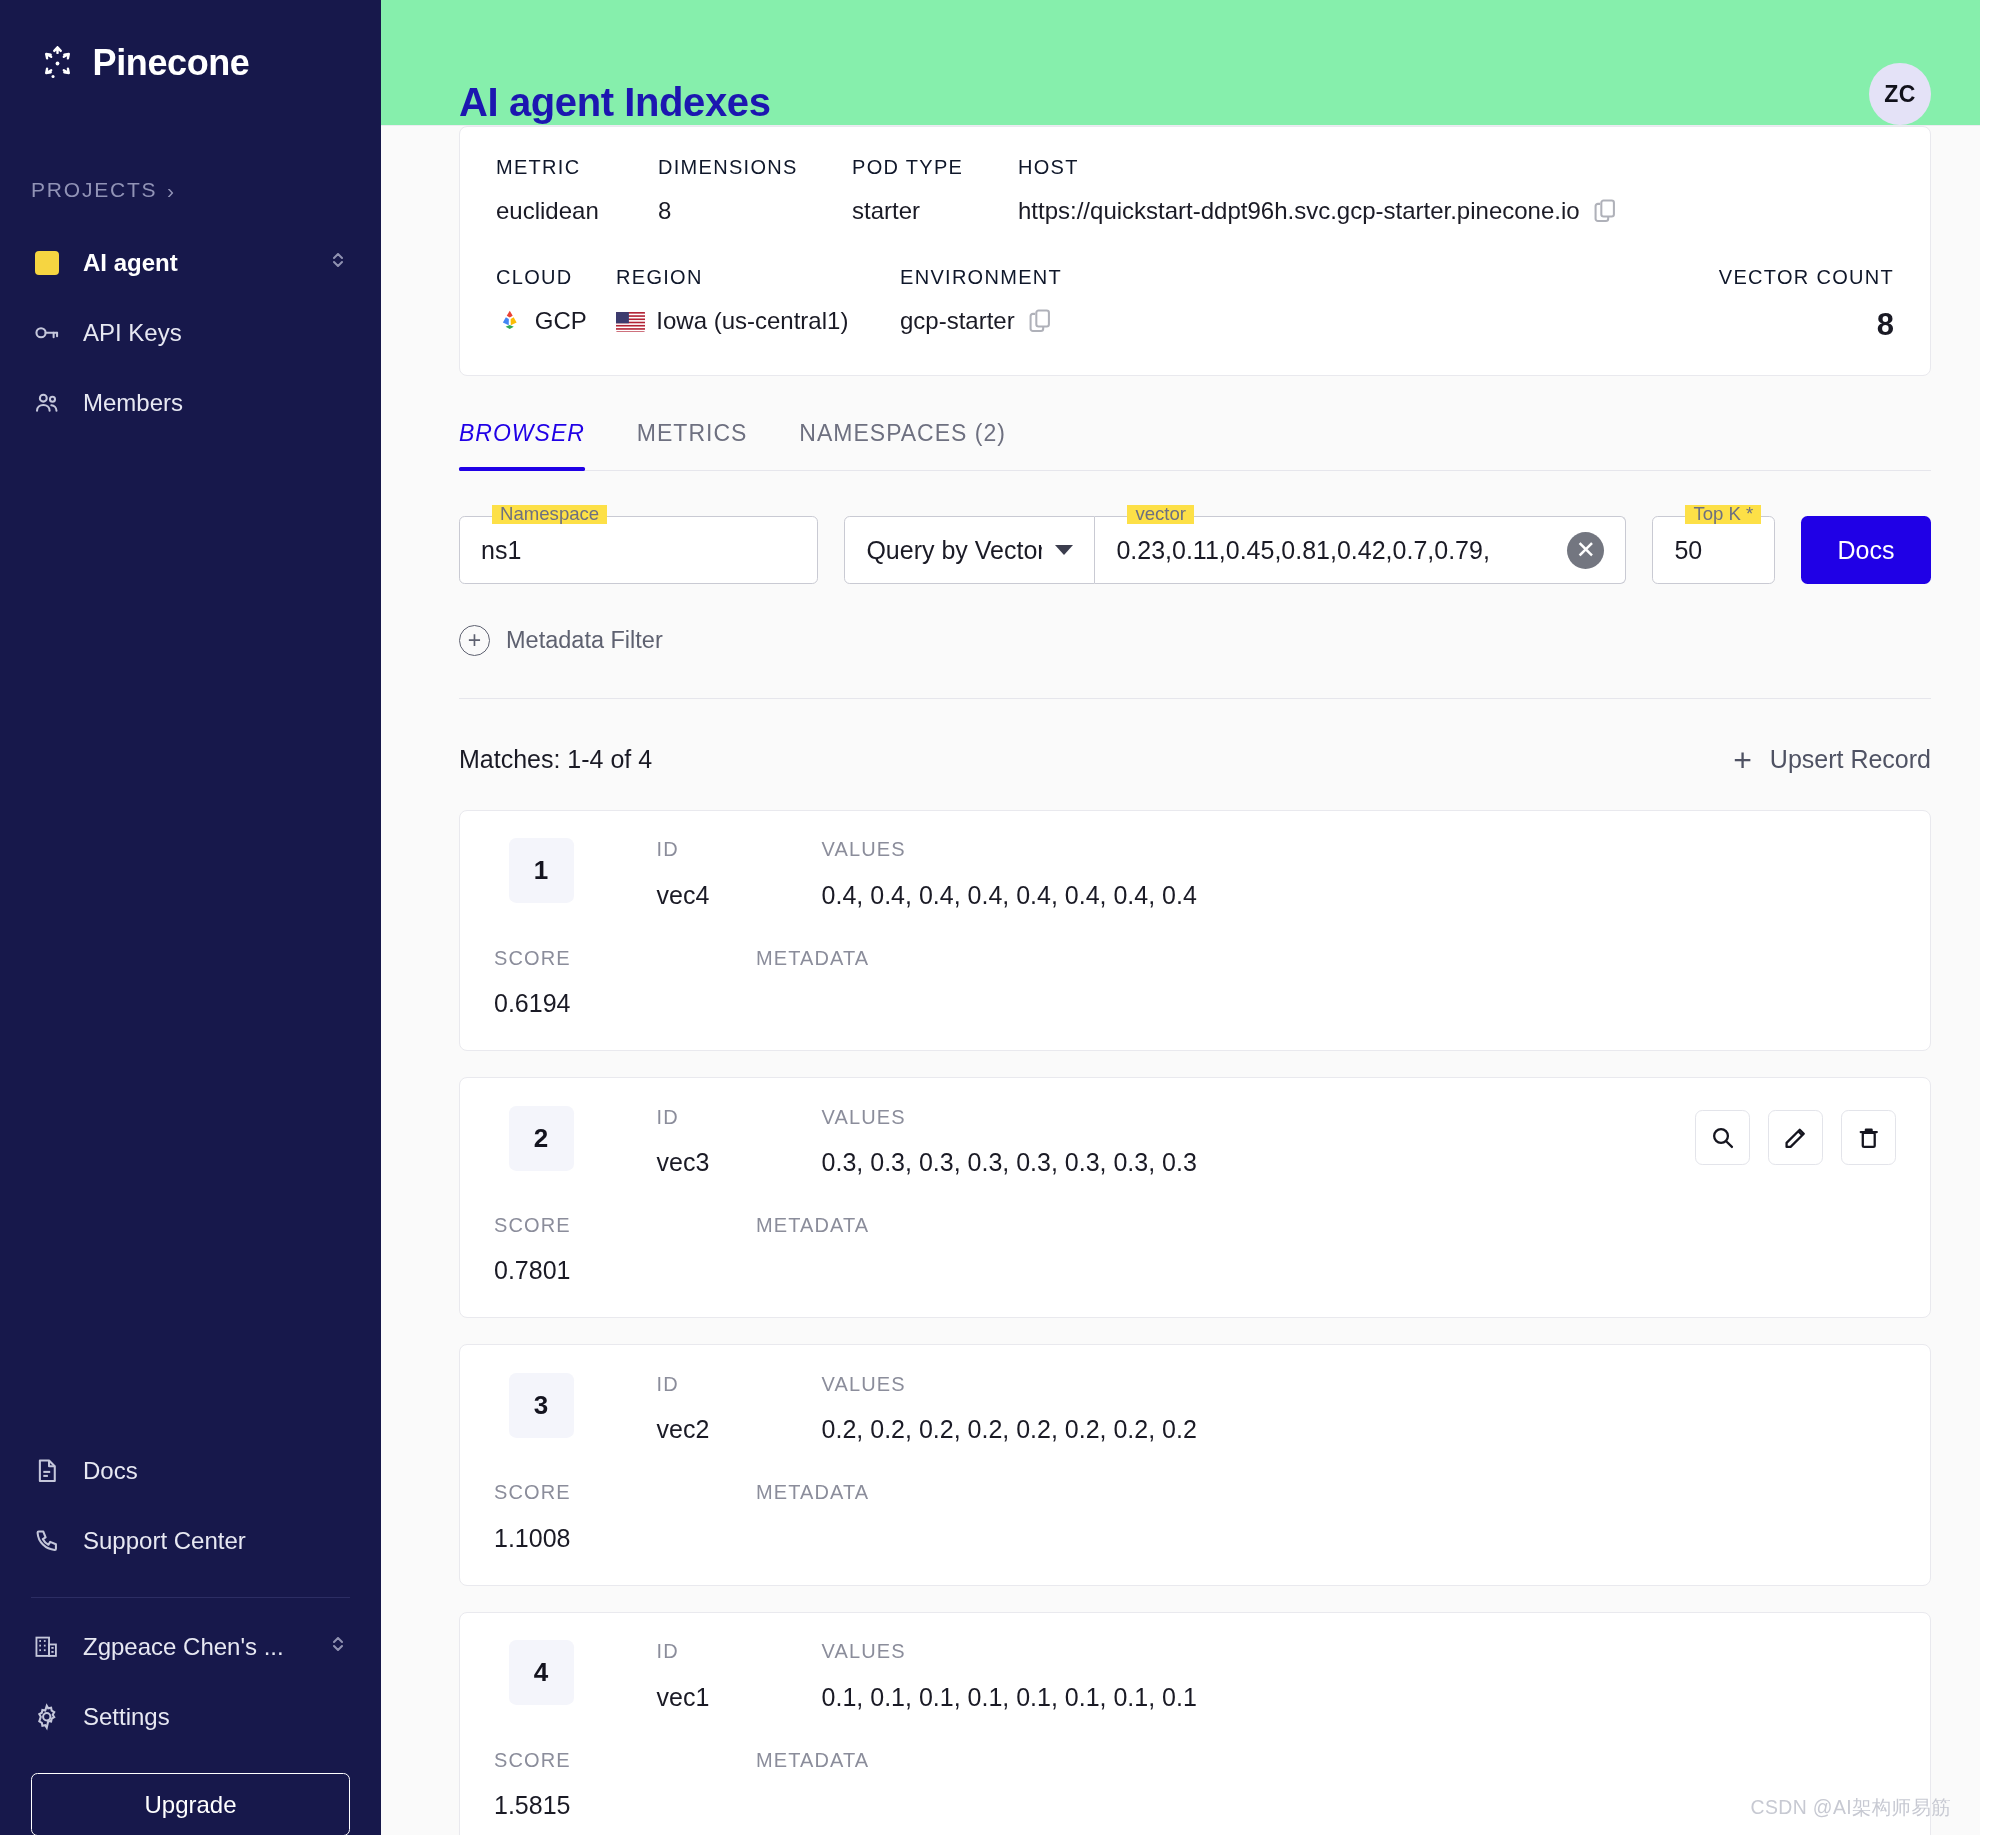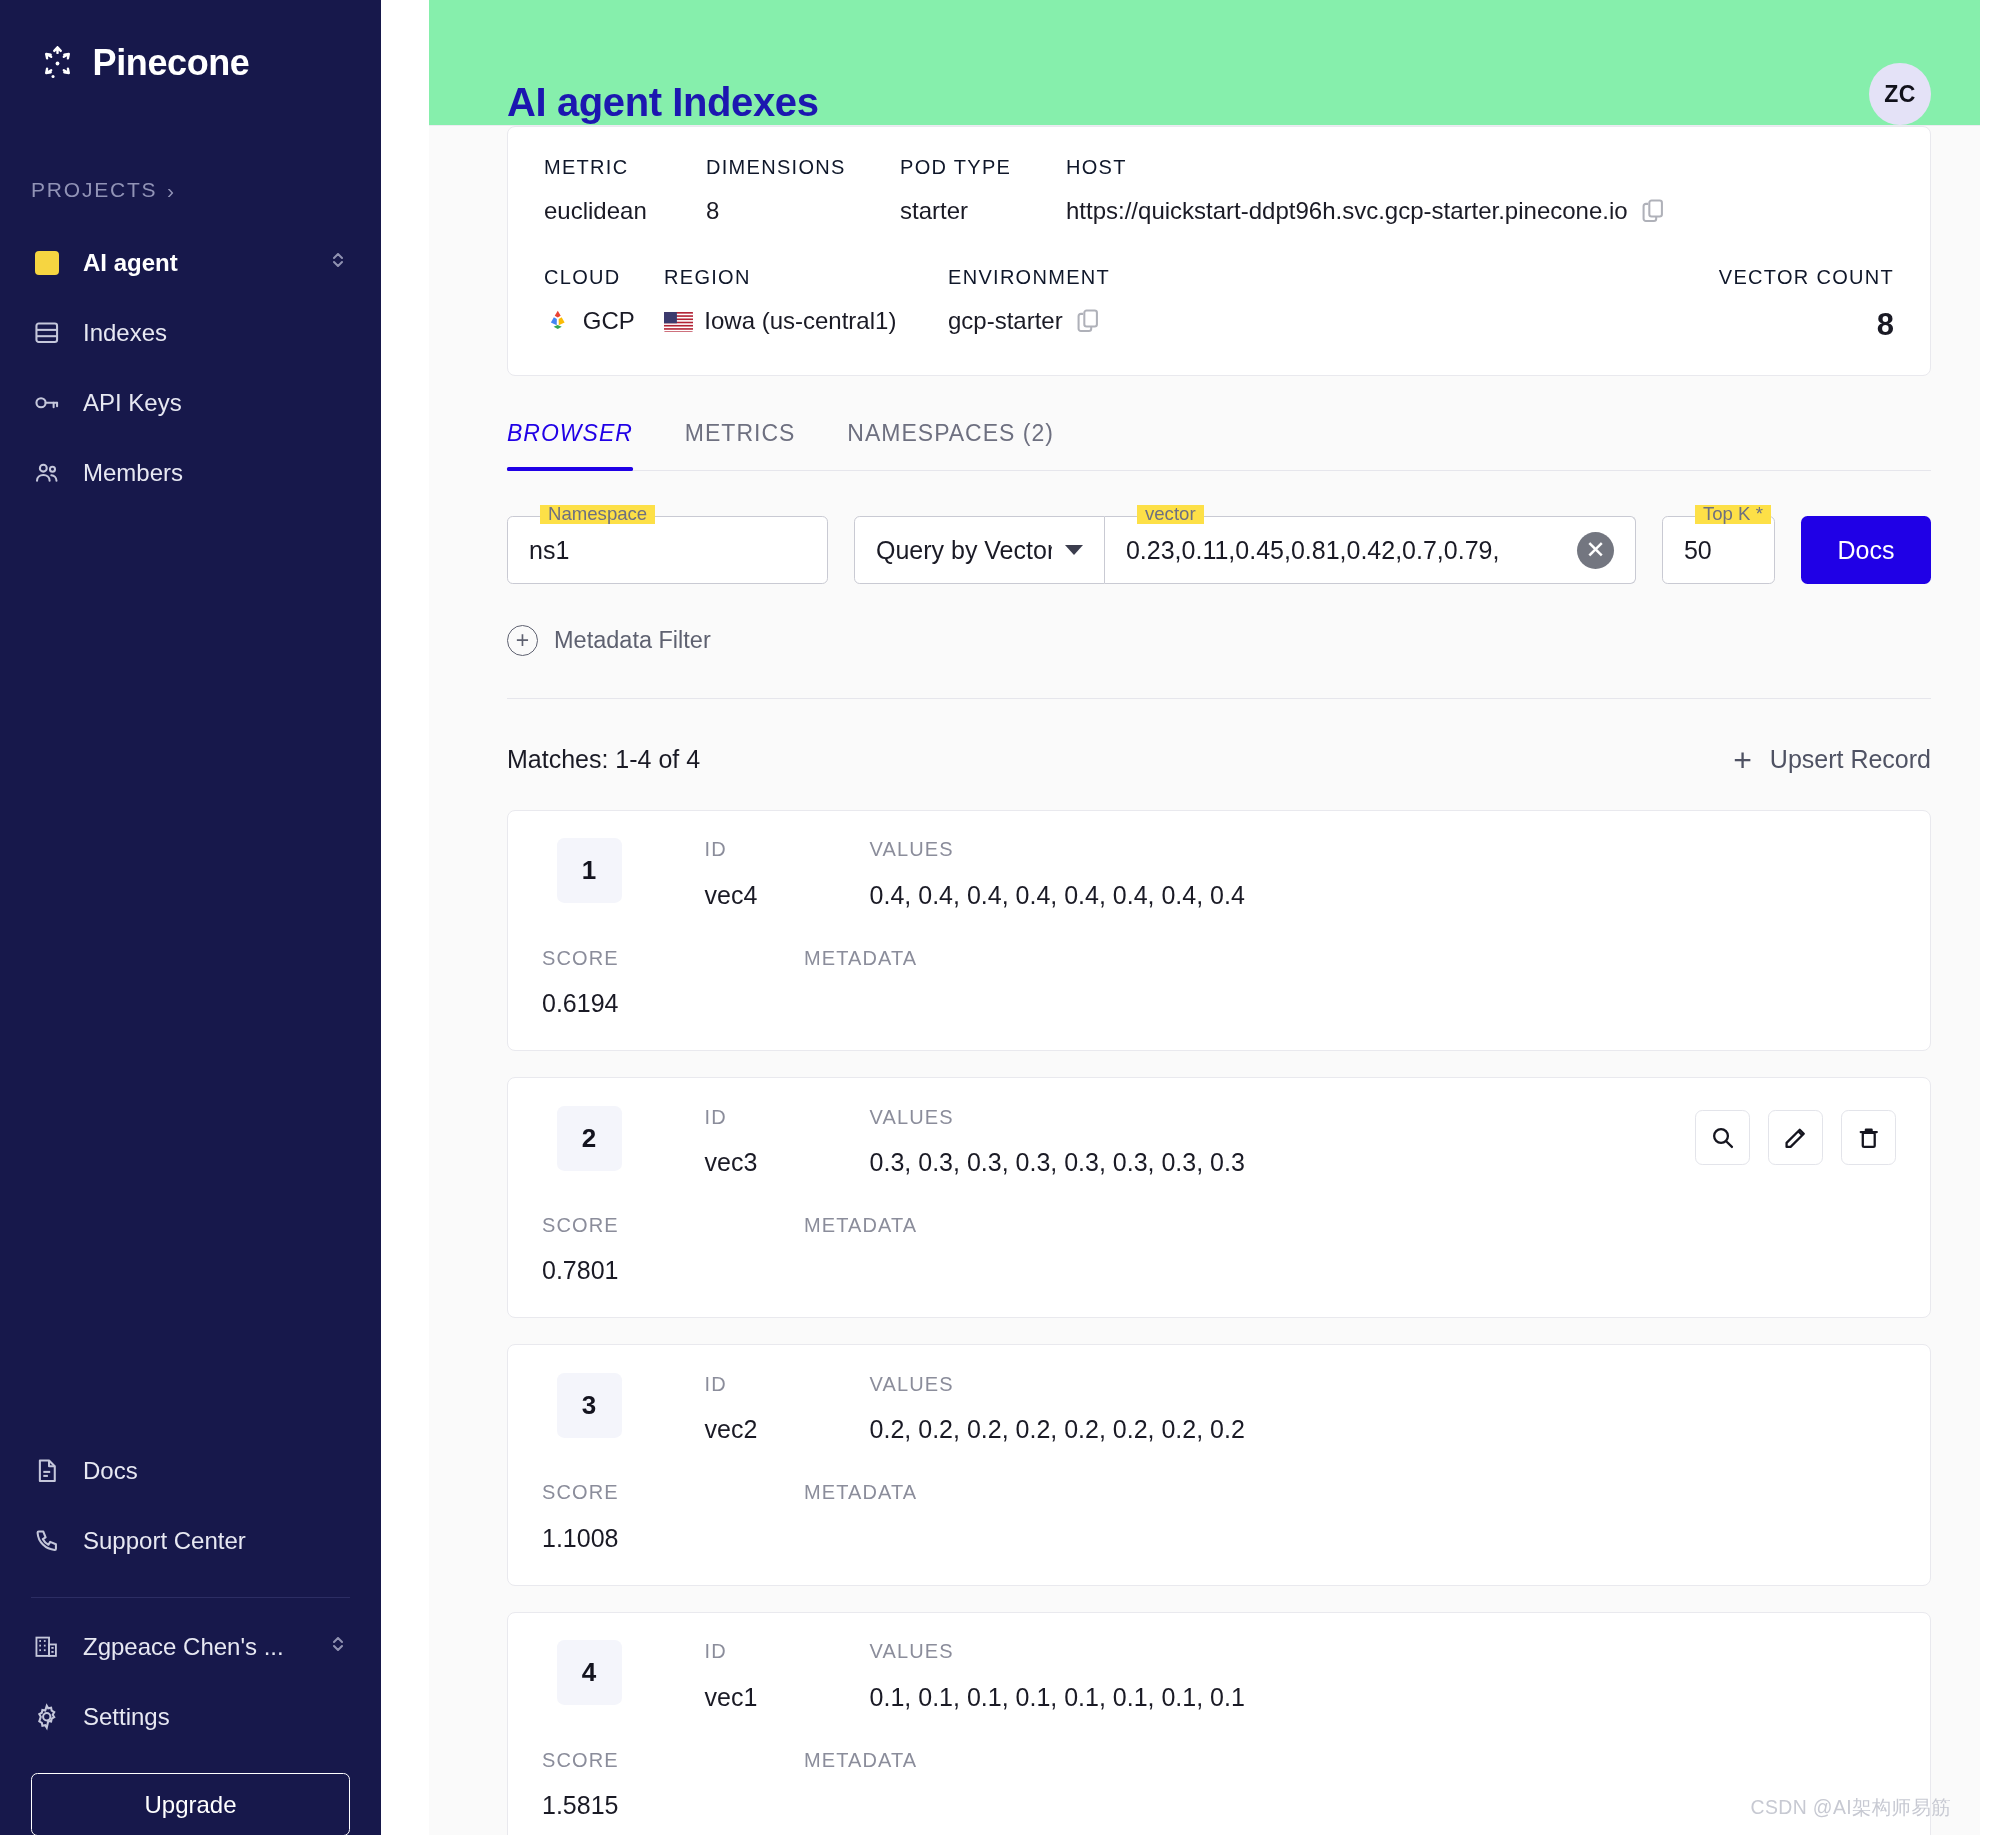--- a/index.html
+++ b/index.html
@@ -2,21 +2,21 @@
 <html style="font-size:13px"><head>
 <meta charset="utf-8">
 <style>
   * { box-sizing: border-box; margin: 0; padding: 0; }
   html, body {
     width: 2014px; height: 1836px;
     font-family: "Liberation Sans", sans-serif;
     background: #ffffff;
     overflow: hidden;
   }
-  .app { display: flex; width: 1980px; height: 1836px; gap: 48px; }
+  .app { display: flex; width: 1980px; height: 1836px; }
 
   
   .sidebar {
     width: 381px; flex: 0 0 381px; height: 1836px;
     background: #17184b;
     color: #ffffff;
     display: flex; flex-direction: column;
     padding: 0 0 0 0;
     position: relative;
   }
@@ -219,30 +219,20 @@
           </span>
         <span class="nav-label">AI agent</span>
         <span class="updown">
           <svg viewBox="0 0 24 24" width="24" height="24" fill="none" stroke="#b9bbd4" stroke-width="2" stroke-linecap="round" stroke-linejoin="round">
             <polyline points="8 10 12 6 16 10"></polyline>
               <polyline points="16 14 12 18 8 14"></polyline>
           </svg>
         </span>
       </div>
 
-      <div class="nav-item">
-        <span class="nav-icon">
-          <svg viewBox="0 0 24 24" width="27.5" height="27.5" fill="none" stroke="#c5c7db" stroke-width="1.8">
-            <rect x="3" y="4" width="18" height="16" rx="2"></rect>
-              <line x1="3" y1="9.5" x2="21" y2="9.5"></line>
-              <line x1="3" y1="15" x2="21" y2="15"></line>
-          </svg>
-        </span>
-        <span class="nav-label">Indexes</span>
-      </div>
 
       <div class="nav-item">
         <span class="nav-icon">
           <svg viewBox="0 0 24 24" width="27.5" height="27.5" fill="none" stroke="#c5c7db" stroke-width="1.8" stroke-linecap="round">
             <circle cx="7" cy="12" r="4"></circle>
               <line x1="11" y1="12" x2="21" y2="12"></line>
               <line x1="18" y1="12" x2="18" y2="16"></line>
               <line x1="21" y1="12" x2="21" y2="15"></line>
           </svg>
         </span>

